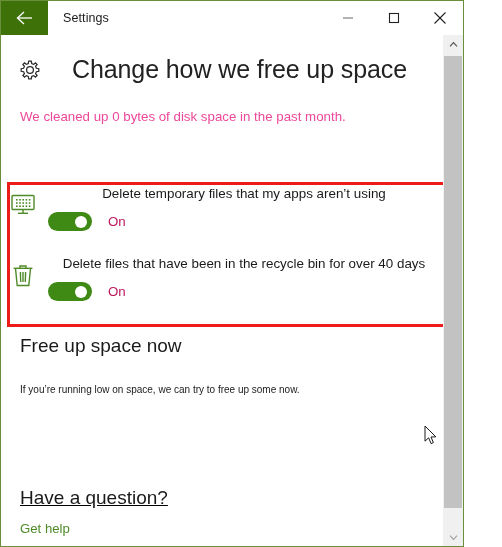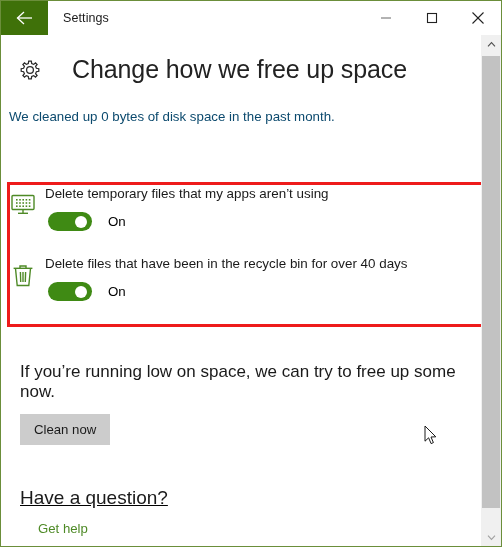--- a/index.html
+++ b/index.html
@@ -7,21 +7,21 @@
     padding: 0;
     background: #ffffff;
   }
   body {
     font-family: "Liberation Sans", sans-serif;
     -webkit-font-smoothing: antialiased;
   }
 
   #window {
     position: relative;
-    width: 502px;
+    width: 464px;
     height: 547px;
     box-sizing: border-box;
     border: 1px solid #6b8e3a;
     background: #ffffff;
     overflow: hidden;
   }
 
   
   .titlebar {
     position: relative;
@@ -88,22 +88,22 @@
     font-size: 25px;
     font-weight: 400;
     color: #222222;
     margin-left: 30px;
     letter-spacing: -0.1px;
     white-space: nowrap;
   }
 
   .subtitle {
     font-size: 13.3px;
-    color: #0c4a6e;
-    padding: 25px 0 0 8px;
+    color: #ec4899;
+    padding: 25px 0 0 19px;
   }
 
   
   .highlight-box {
     position: absolute;
     left: 6px;
     top: 147px;
     width: 481px;
     height: 145px;
     border: 3px solid #ee1b1b;
@@ -119,21 +119,21 @@
   .setting-row.first { top: 146px; }
   .setting-row.second { top: 216px; }
 
   .row-icon {
     width: 44px;
     flex: none;
     display: flex;
     justify-content: center;
     padding-top: 12px;
   }
-  .row-body { flex: 1; padding-top: 4px; }
+  .row-body { flex: 1; padding-top: 4px; text-align: center; }
   .row-label {
     font-size: 13.4px;
     color: #1a1a1a;
     line-height: 18px;
     white-space: nowrap;
   }
 
   .toggle-line {
     display: flex;
     align-items: center;
@@ -153,39 +153,39 @@
     position: absolute;
     width: 12px;
     height: 12px;
     border-radius: 50%;
     background: #ffffff;
     top: 3.5px;
     right: 5px;
   }
   .toggle-state {
     font-size: 13.3px;
-    color: #000000;
+    color: #be185d;
     margin-left: 16px;
   }
 
   
   .section-free {
     position: absolute;
     left: 0;
     top: 300px;
     right: 0;
   }
   .section-head {
     font-size: 19px;
     font-weight: 400;
     color: #1a1a1a;
     padding-left: 19px;
   }
   .section-desc {
-    font-size: 17px;
+    font-size: 10px;
     color: #1a1a1a;
     padding-left: 19px;
     margin-top: 27px;
   }
   .clean-btn {
     margin-left: 19px;
     margin-top: 12px;
     background: #cccccc;
     border: none;
     padding: 0 14px;
@@ -198,21 +198,21 @@
 
   .section-question {
     position: absolute;
     left: 0;
     top: 452px;
     right: 0;
     text-decoration: underline;
   }
   .help-link {
     display: inline-block;
-    padding-left: 37px;
+    padding-left: 19px;
     margin-top: 12px;
     font-size: 13.2px;
     color: #4e8a26;
     text-decoration: none;
     cursor: default;
   }
 
   
   .scrollbar {
     position: absolute;
@@ -379,22 +379,22 @@
           <div class="toggle-line">
             <div class="toggle">
               <div class="knob"></div>
             </div>
             <div class="toggle-state">On</div>
           </div>
         </div>
       </div>
 
       <div class="section-free">
+        <div class="section-head">Free up space now</div>
         <div class="section-desc">If you’re running low on space, we can try to free up some now.</div>
-        <button class="clean-btn">Clean now</button>
       </div>
 
       <div class="section-question">
         <div class="section-head">Have a question?</div>
         <a class="help-link" href="#">Get help</a>
       </div>
 
     </div>
 
     <div class="scrollbar">

